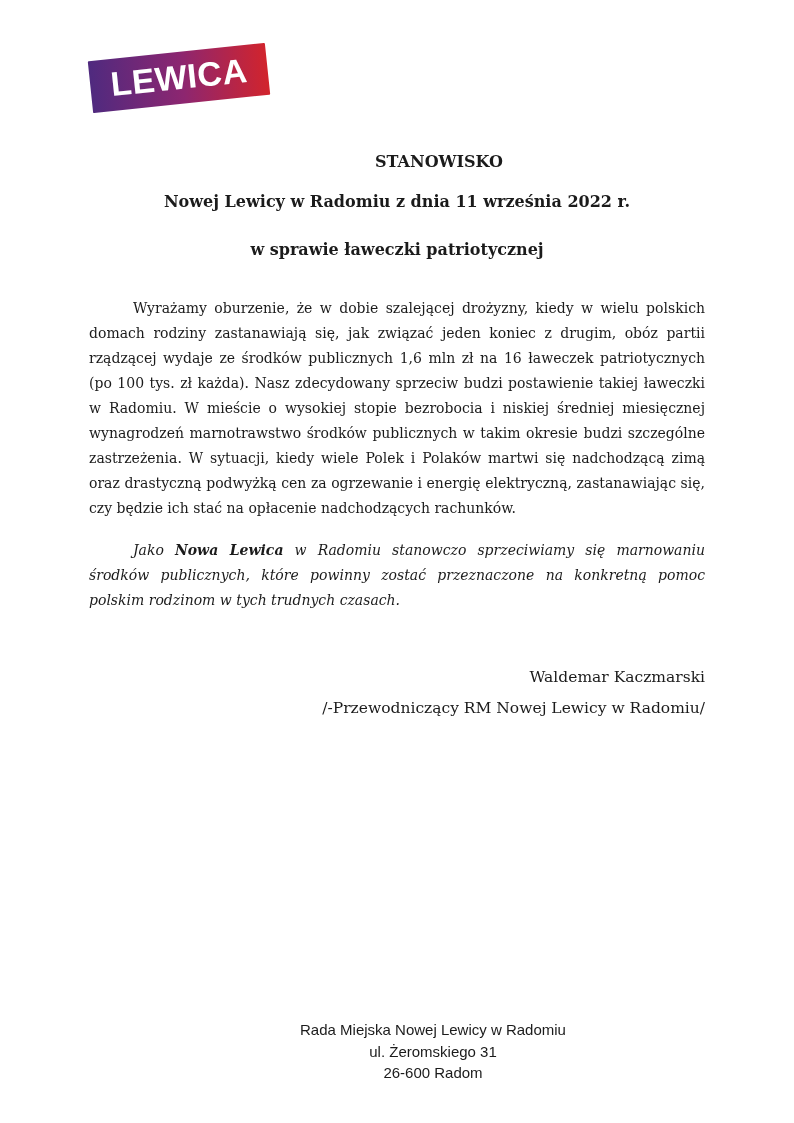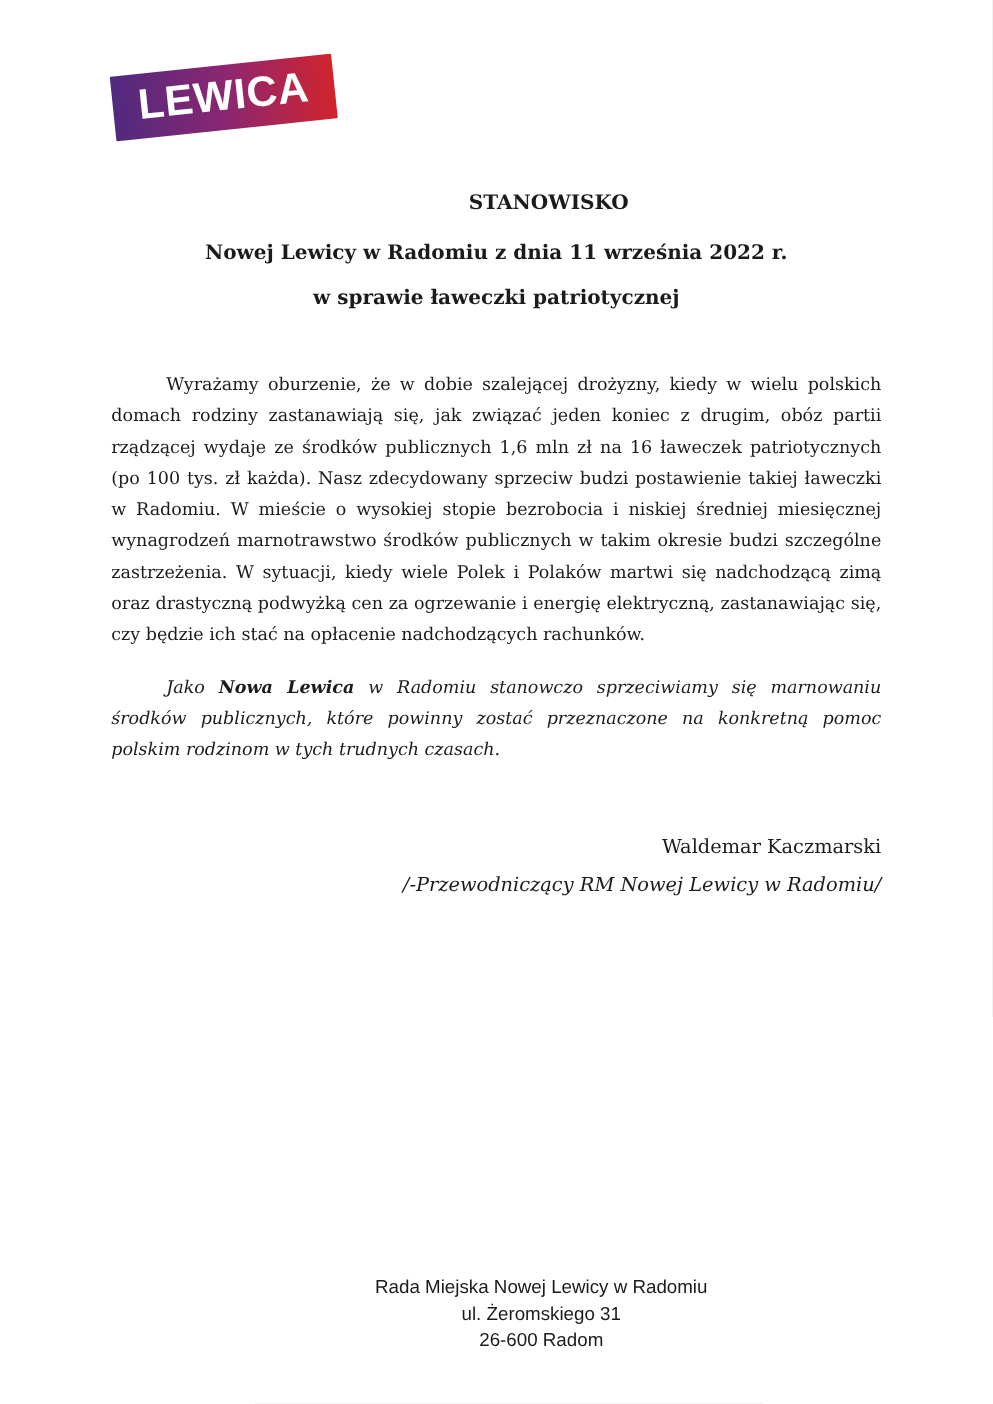--- a/index.html
+++ b/index.html
@@ -41,21 +41,21 @@
     position: absolute;
     left: 0;
     width: 100%;
     text-align: center;
     font-weight: bold;
     font-size: 16px;
     line-height: 20px;
   }
   .heading-1 { top: 152px; padding-left: 42px; }
   .heading-2 { top: 192px; }
-  .heading-3 { top: 228px; }
+  .heading-3 { top: 240px; }
 
   
   .body-block {
     position: absolute;
     top: 296px;
     left: 89px;
     width: 616px;
     font-size: 14px;
     line-height: 25px;
     text-align: justify;
@@ -66,21 +66,21 @@
 
   
   .signature {
     position: absolute;
     top: 662px;
     right: 89px;
     text-align: right;
     font-size: 15.5px;
     line-height: 31px;
   }
-  .signature .italic { font-style: italic; }
+  .signature .italic { }
 
   
   .footer {
     position: absolute;
     top: 1019px;
     left: 0;
     width: 100%;
     text-align: center;
     font-family: "Liberation Sans", sans-serif;
     font-size: 15px;

